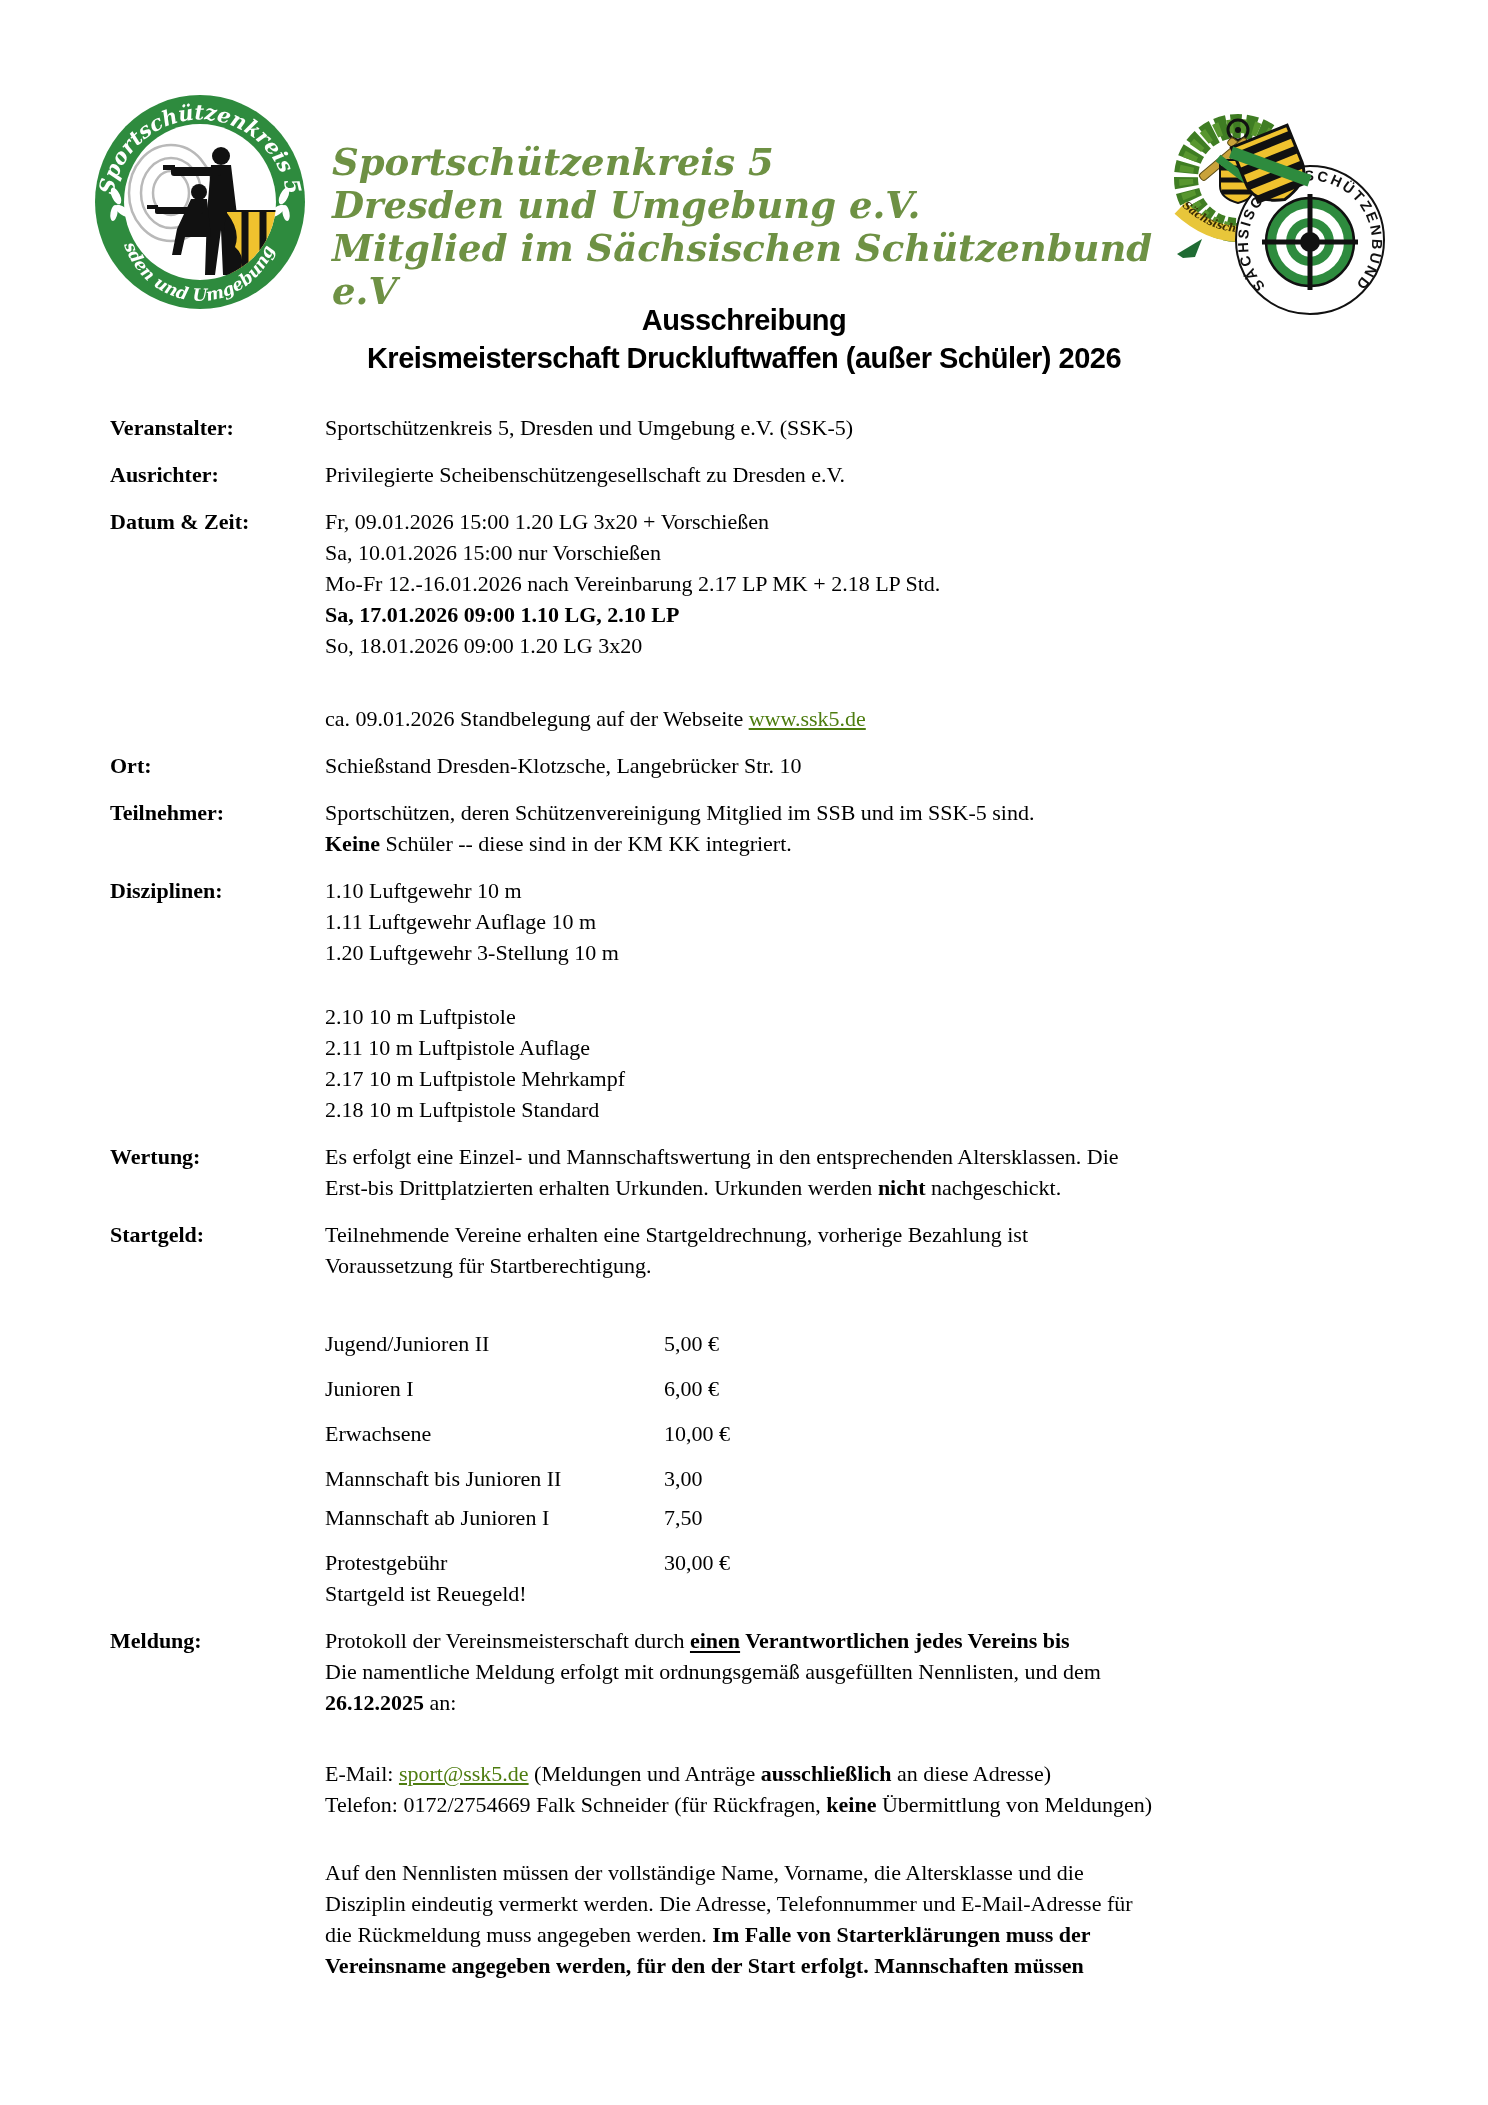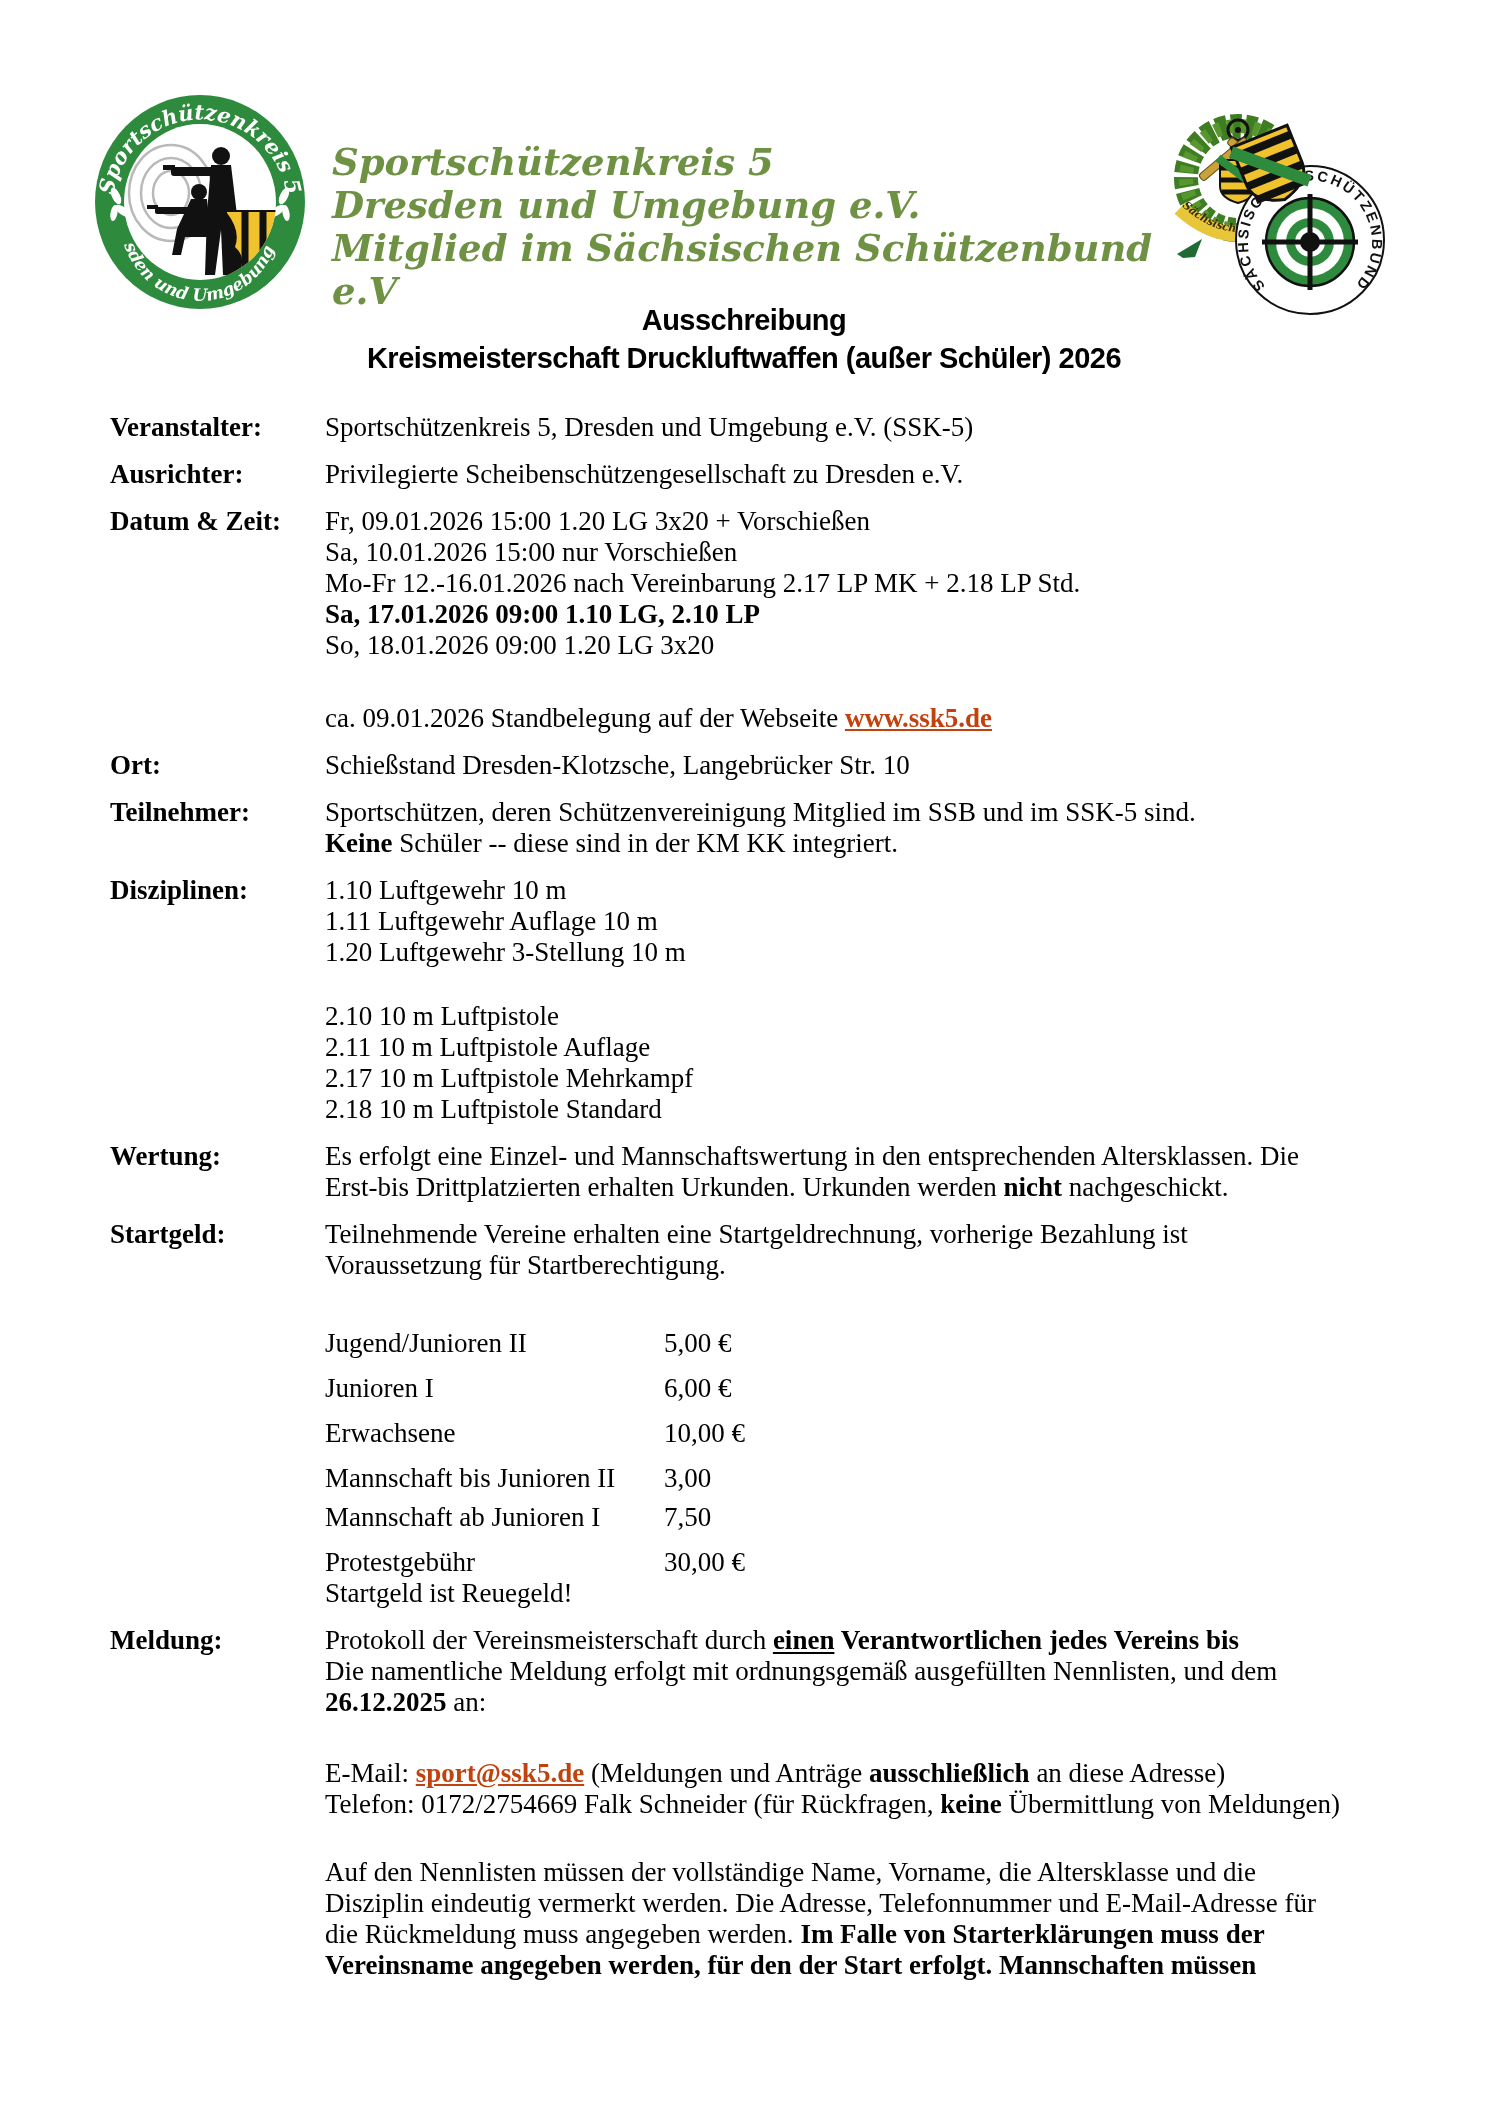--- a/index.html
+++ b/index.html
@@ -27,29 +27,29 @@
   .title-block{
     position:absolute;left:0;top:301px;width:100%;
     text-align:center;
     font-family:"Liberation Sans", sans-serif;
     font-weight:bold;font-size:29px;line-height:38px;
     letter-spacing:-0.5px;
   }
   
   .docbody{
     position:absolute;left:110px;top:412px;width:1260px;
-    font-size:27px;line-height:31px;
+    font-size:22px;line-height:31px;
   }
   .row{display:flex;margin-bottom:16px;}
   .row .label{width:215px;flex:none;font-weight:bold;}
   .row .content{flex:1;}
   .line{min-height:31px;}
   .bold{font-weight:bold;}
   .u{text-decoration:underline;text-underline-offset:3px;}
-  a.link{color:#c2410c;text-decoration:underline;cursor:pointer;font-weight:bold;}
+  a.link{color:#4d7c0f;text-decoration:underline;cursor:pointer;}
   .sp-33{height:33px;}
   .sp-40{height:40px;}
   .sp-37{height:37px;}
   .sp-42{height:42px;}
   .fee{display:flex;margin-top:14px;}
   .fee.tight{margin-top:8px;}
   .fee .fee-name{width:339px;flex:none;}
   .fee-note{}
 </style>
 </head>

